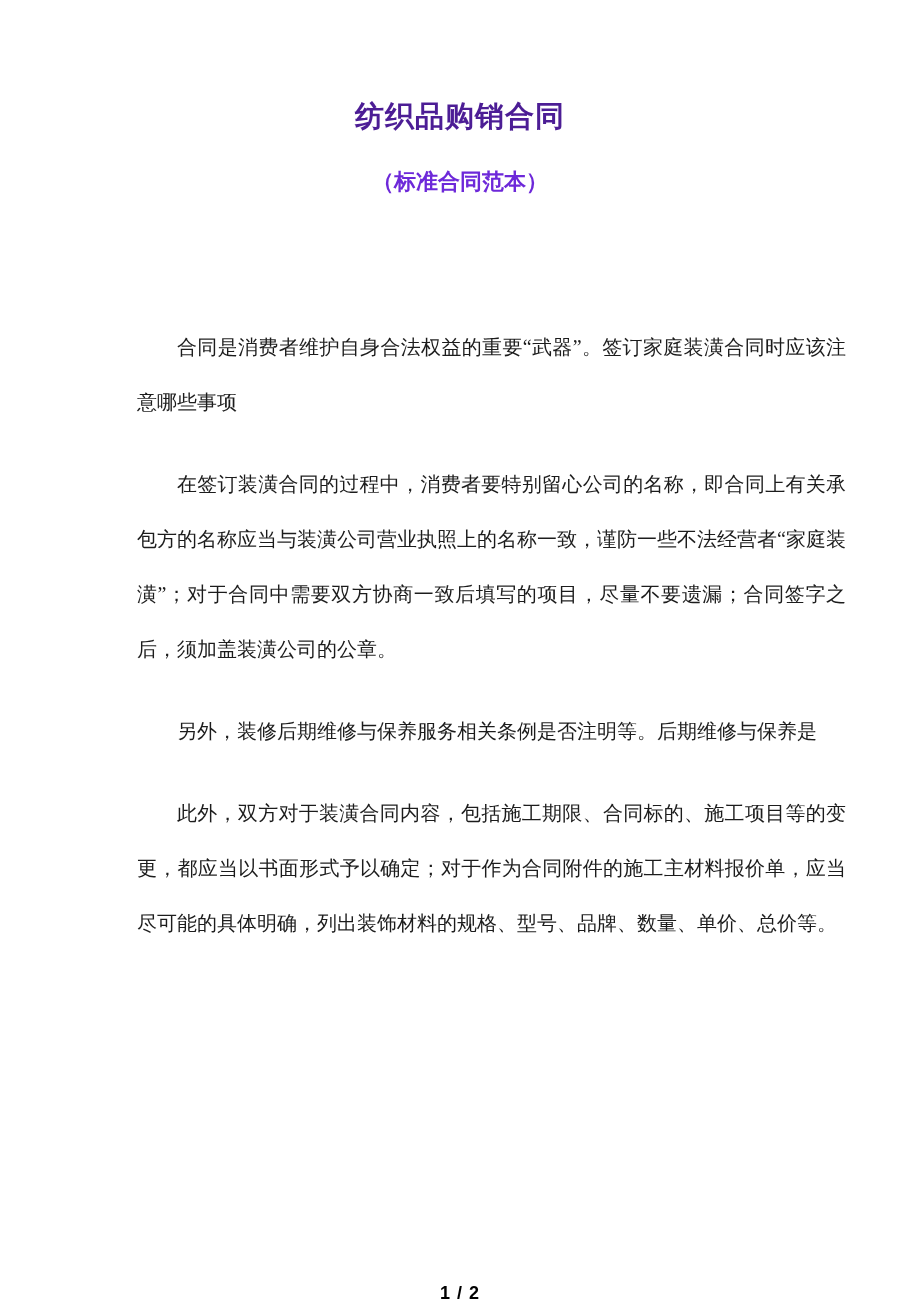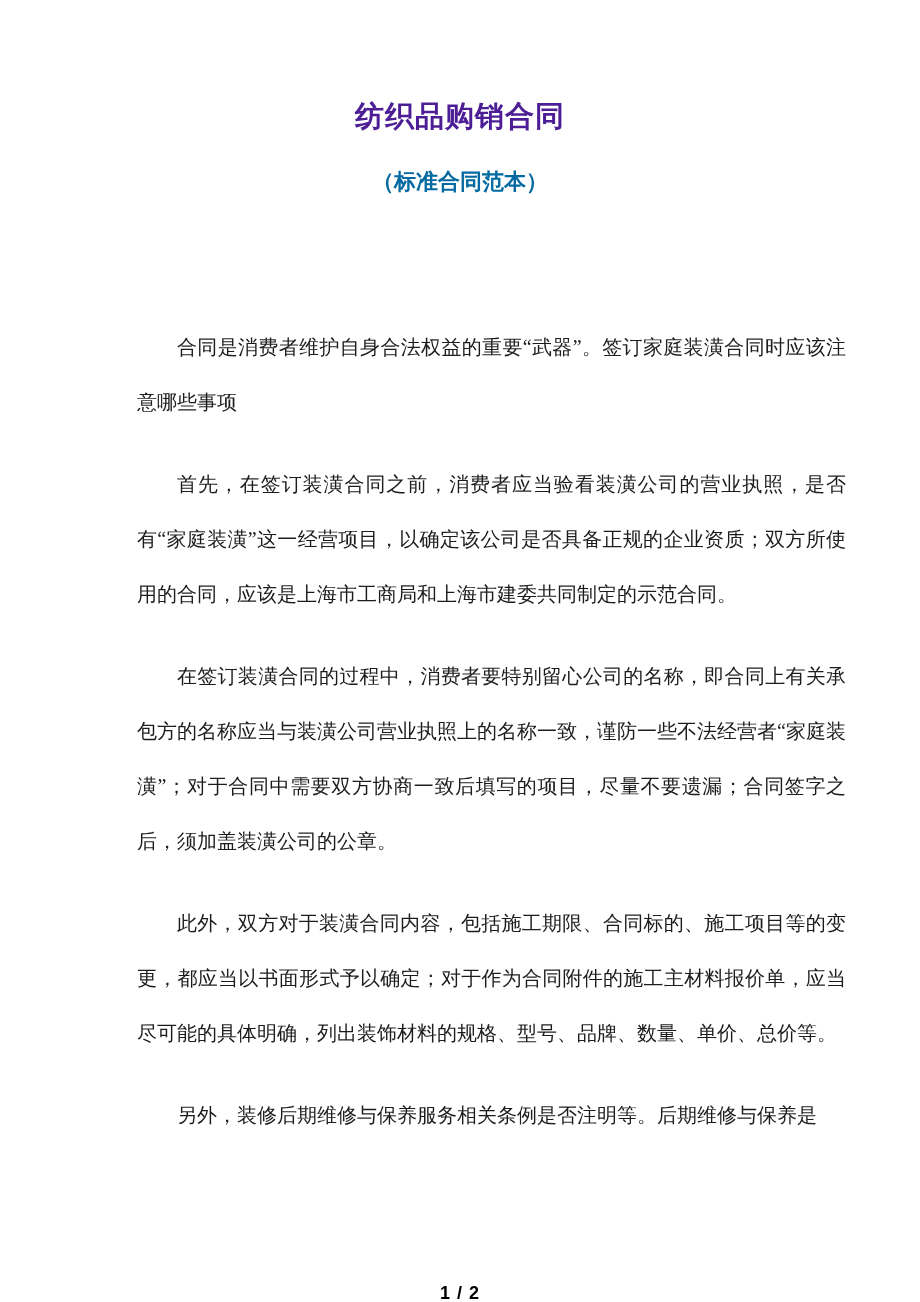--- a/index.html
+++ b/index.html
@@ -31,21 +31,21 @@
     color: #4c1d95;
     letter-spacing: 1px;
   }
   .doc-subtitle {
     margin: 28px 0 0 0;
     text-align: center;
     font-family: "Liberation Serif", "DejaVu Serif", serif;
     font-weight: bold;
     font-size: 22px;
     line-height: 34px;
-    color: #0369a1;
+    color: #6d28d9;
   }
   .content {
     margin-top: 121px;
     padding: 0 74px 0 137px;
   }
   .content p {
     margin: 0 0 27px 0;
     font-size: 20px;
     line-height: 55px;
     text-align: justify;
@@ -70,21 +70,20 @@
 <body>
 
 <div class="page">
 
   <h1 class="doc-title">纺织品购销合同</h1>
 
   <div class="doc-subtitle">（标准合同范本）</div>
 
   <div class="content">
     <p>合同是消费者维护自身合法权益的重要“武器”。签订家庭装潢合同时应该注意哪些事项</p>
-    <p>首先，在签订装潢合同之前，消费者应当验看装潢公司的营业执照，是否有“家庭装潢”这一经营项目，以确定该公司是否具备正规的企业资质；双方所使用的合同，应该是上海市工商局和上海市建委共同制定的示范合同。</p>
     <p>在签订装潢合同的过程中，消费者要特别留心公司的名称，即合同上有关承包方的名称应当与装潢公司营业执照上的名称一致，谨防一些不法经营者“家庭装潢”；对于合同中需要双方协商一致后填写的项目，尽量不要遗漏；合同签字之后，须加盖装潢公司的公章。</p>
+    <p>另外，装修后期维修与保养服务相关条例是否注明等。后期维修与保养是</p>
     <p>此外，双方对于装潢合同内容，包括施工期限、合同标的、施工项目等的变更，都应当以书面形式予以确定；对于作为合同附件的施工主材料报价单，应当尽可能的具体明确，列出装饰材料的规格、型号、品牌、数量、单价、总价等。</p>
-    <p>另外，装修后期维修与保养服务相关条例是否注明等。后期维修与保养是</p>
   </div>
 
   <div class="page-footer">1 / 2</div>
 
 </div>
 
 </body></html>

